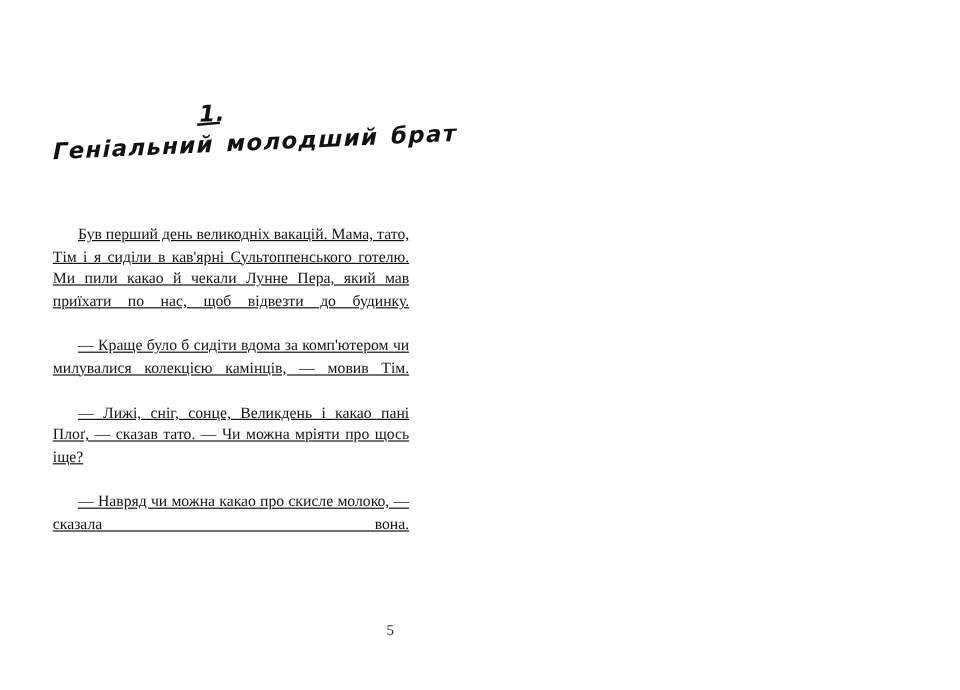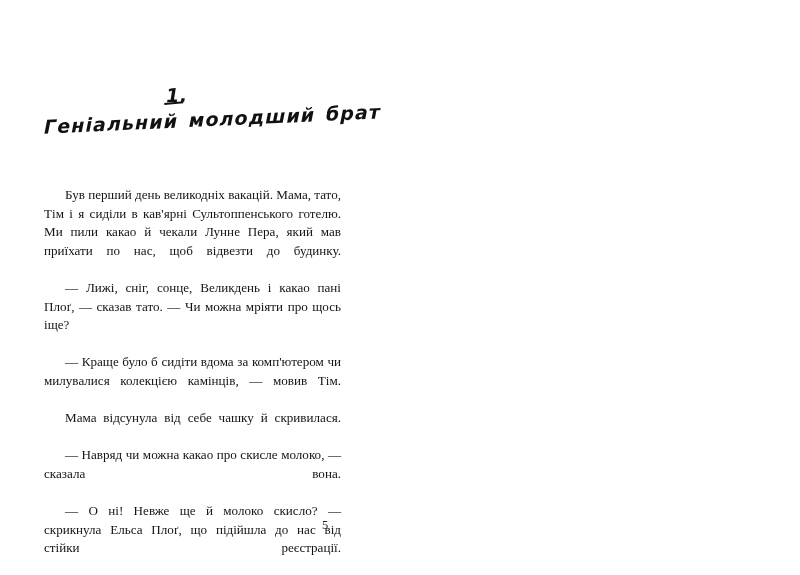--- a/index.html
+++ b/index.html
@@ -80,20 +80,21 @@
 
   
   .body-col {
     position: absolute;
     font-size: 13.1px;
     line-height: 18.6px;
     text-align: justify;
     text-justify: inter-word;
     hyphens: manual;
     color: #141414;
+    text-decoration: underline;
   }
   .body-left {
     left: 44px;
     top: 186px;
     width: 297px;
   }
   .body-col p {
     margin: 0;
     text-indent: 21px;
   }
@@ -121,25 +122,23 @@
 
     <div class="page page-left">
 
       <div class="chapter-head">
         <div class="chapter-number">1.</div>
         <div class="chapter-title">Геніальний молодший брат</div>
       </div>
 
       <div class="body-col body-left">
         <p>Був перший день великодніх вакацій. Мама, тато, Тім і я сиділи в кав'ярні Сультоппенського готелю. Ми пили какао й чекали Лунне Пера, який мав приїхати по нас, щоб відвезти до будинку.</p>
+        <p>— Краще було б сидіти вдома за комп'ютером чи милувалися колекцією камінців, — мовив Тім.</p>
         <p>— Лижі, сніг, сонце, Великдень і какао пані Плоґ, — сказав тато. — Чи можна мріяти про щось іще?</p>
-        <p>— Краще було б сидіти вдома за комп'ютером чи милувалися колекцією камінців, — мовив Тім.</p>
-        <p>Мама відсунула від себе чашку й скривилася.</p>
         <p>— Навряд чи можна какао про скисле молоко, — сказала вона.</p>
-        <p>— О ні! Невже ще й молоко скисло? — скрикнула Ельса Плоґ, що підійшла до нас від стійки реєстрації.</p>
       </div>
 
       <div class="folio folio-left">5</div>
     </div>
 
     <div class="page page-right">
 
       
 
       

